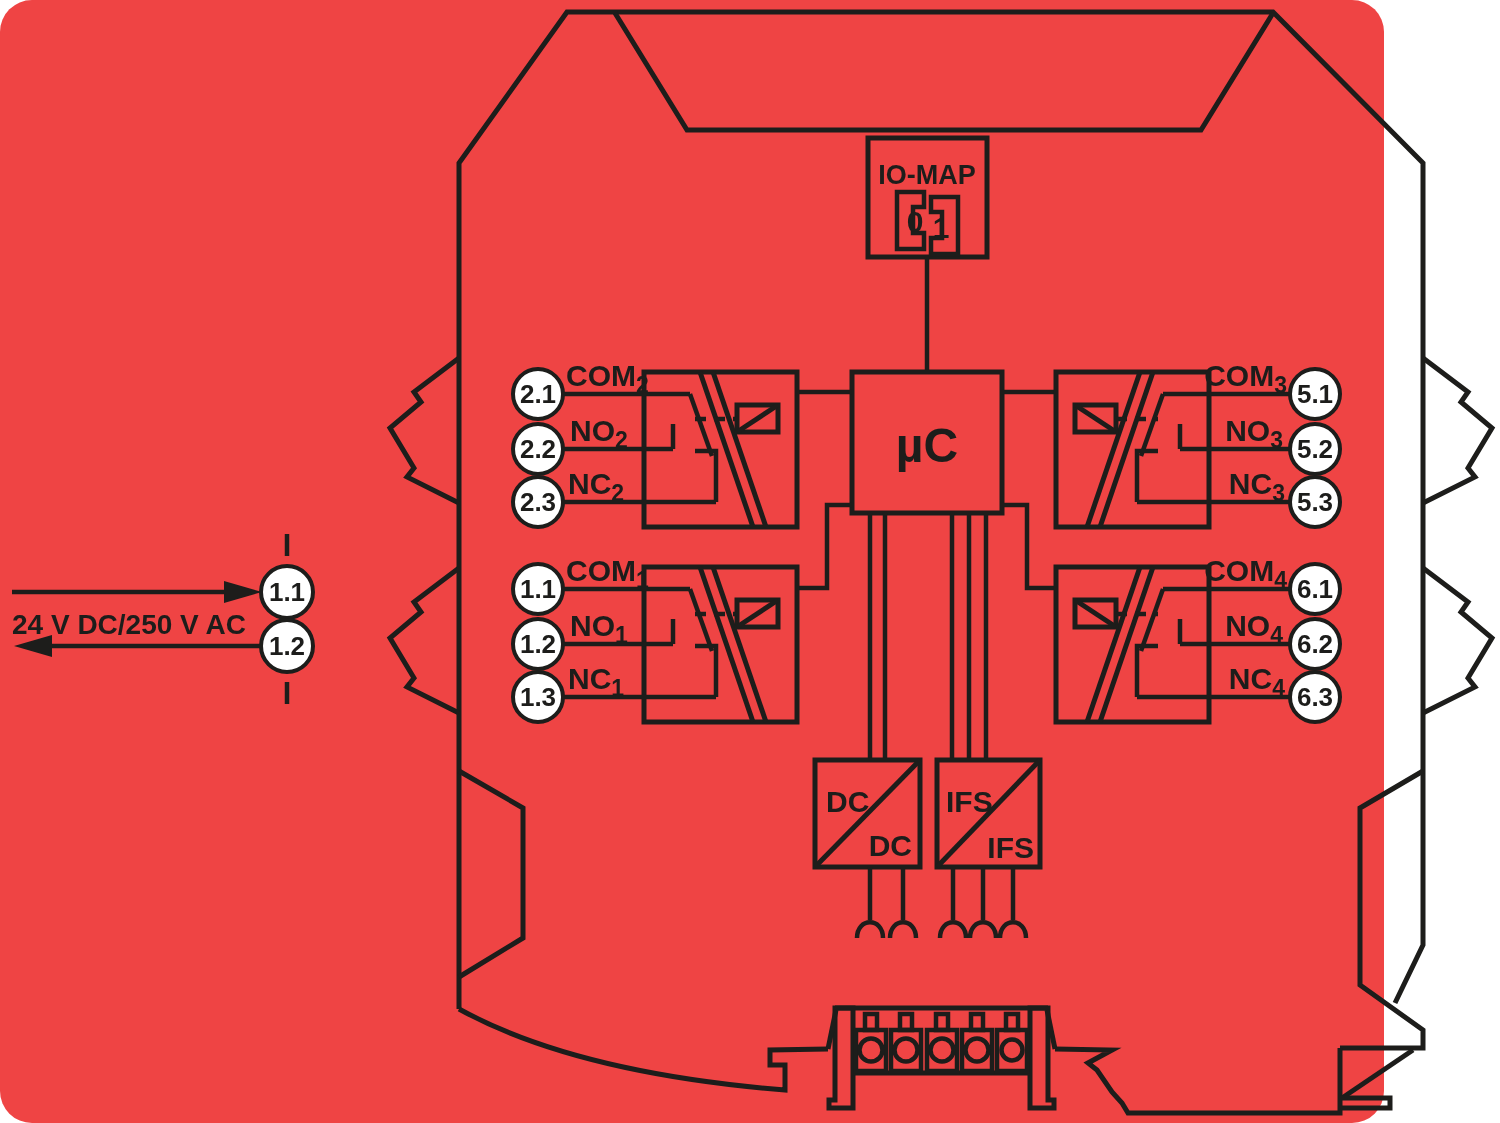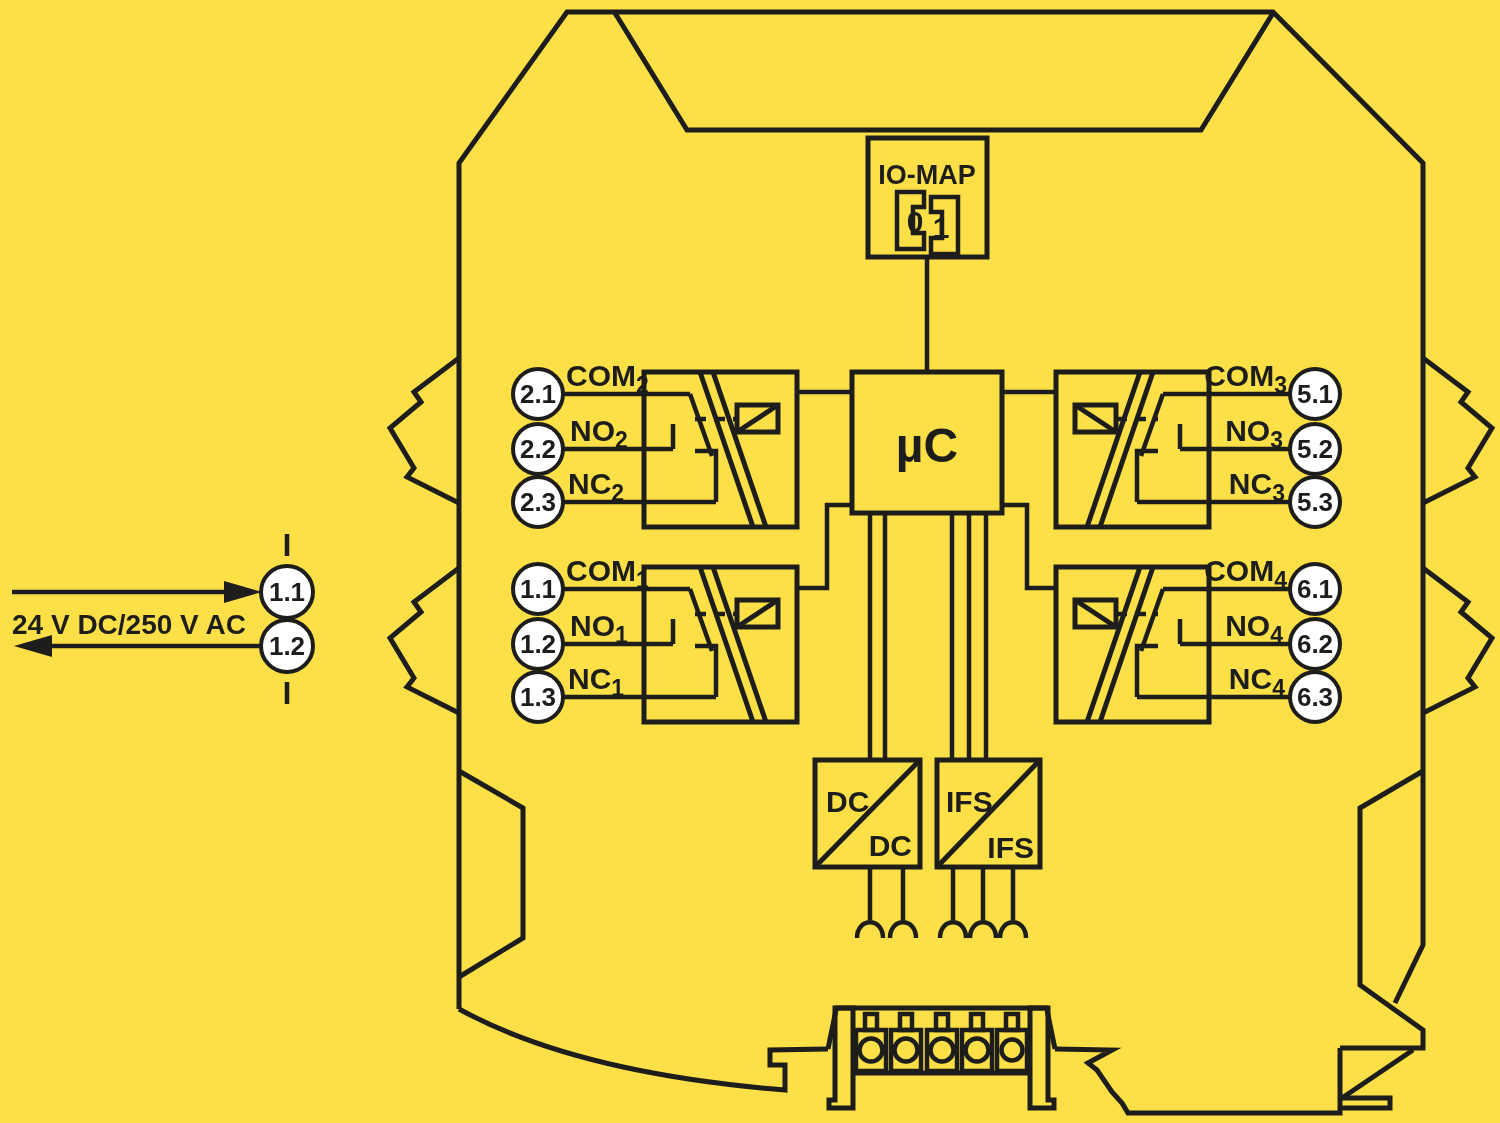--- a/index.html
+++ b/index.html
@@ -1,16 +1,16 @@
 <!DOCTYPE html>
 <html><head>
 <meta charset="utf-8">
 <style>
   html,body{margin:0;padding:0;background:#ffffff;}
-  .stage{width:1500px;height:1123px;position:relative;background:#fde047;}
+  .stage{width:1384px;height:1123px;position:relative;background:#ef4444;border-radius:32px;}
   svg text{font-family:"Liberation Sans","DejaVu Sans",sans-serif;font-weight:bold;fill:#1d1d1b;}
   .lbl{font-size:30px;}
   .sub{font-size:23px;}
   .term{font-size:26px;}
   .pwr{font-size:28px;}
   .mcu{font-size:48px;}
   .iomap{font-size:27px;}
   .digit{font-size:30px;}
   .conv{font-size:30px;}
   .ln{fill:none;stroke:#1d1d1b;stroke-width:5;stroke-linejoin:miter;stroke-linecap:butt;}

